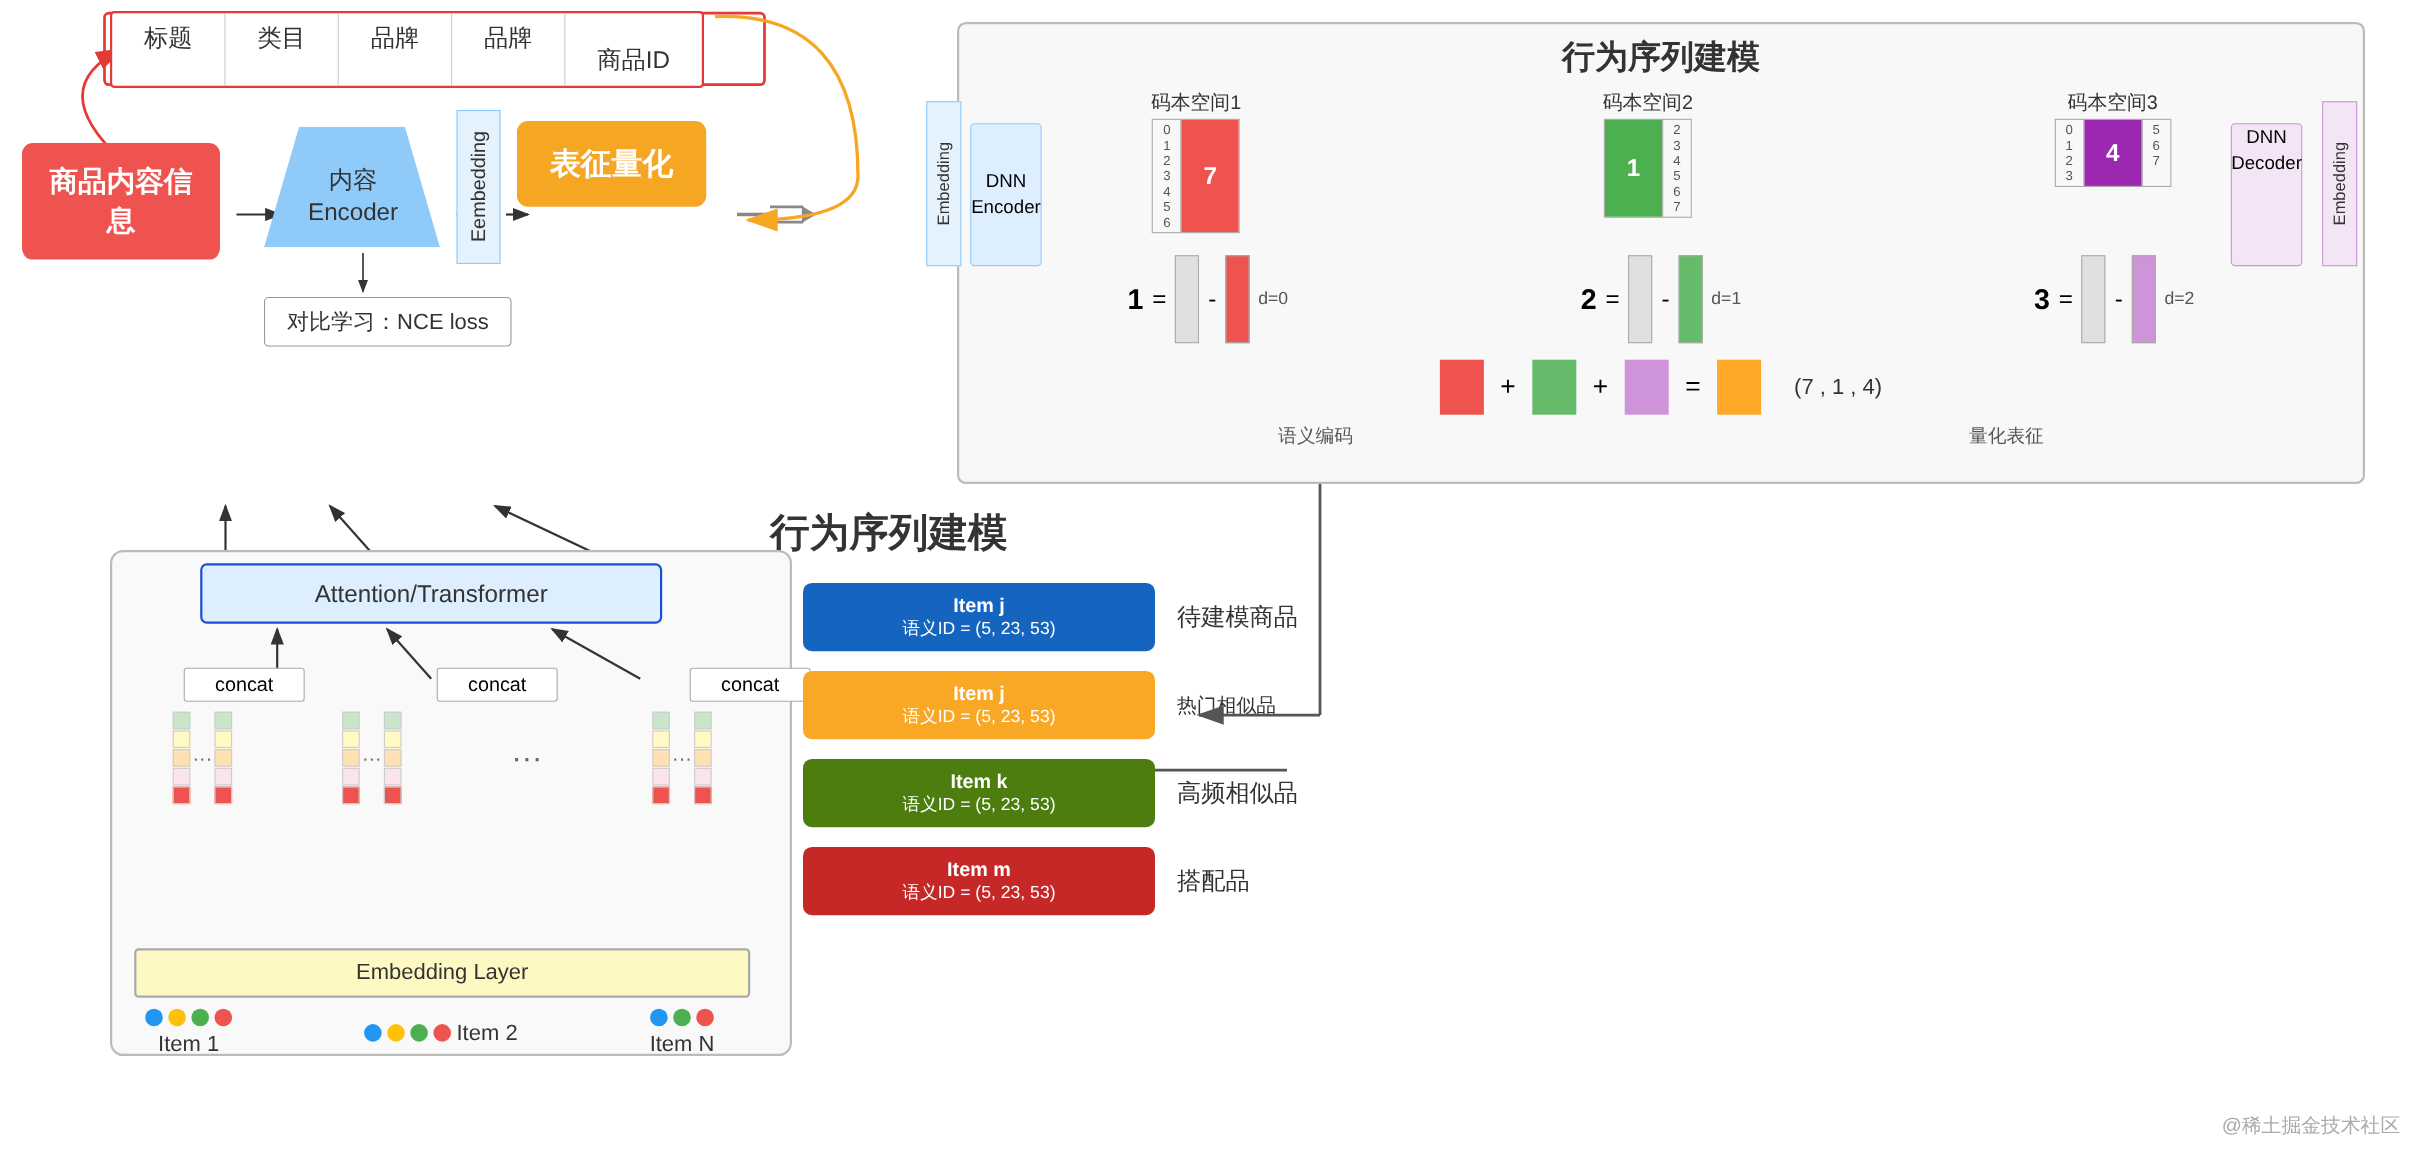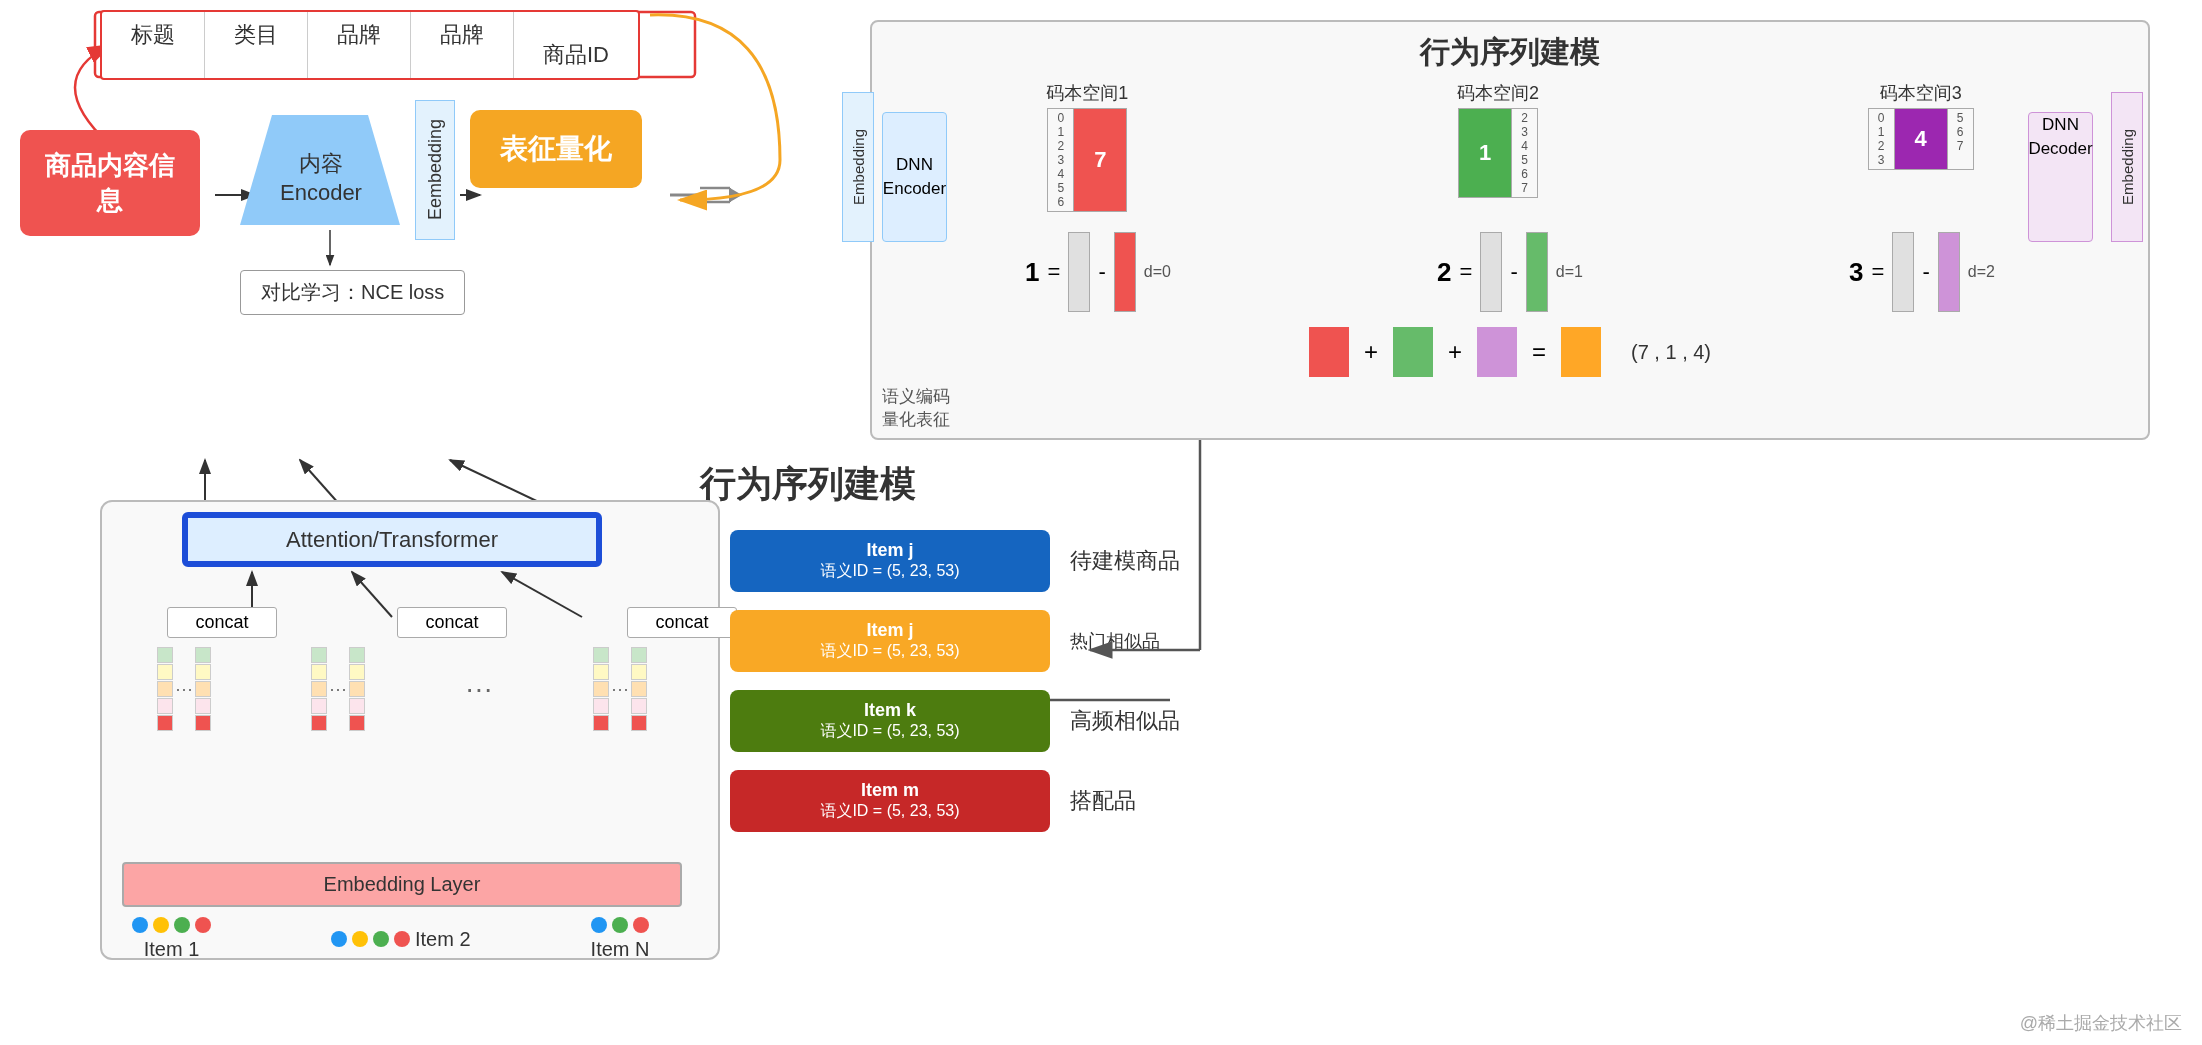--- a/index.html
+++ b/index.html
@@ -170,21 +170,21 @@
       padding: 15px;
     }
 
     
     .attention-box {
       position: absolute;
       top: 10px;
       left: 80px;
       width: 420px;
       height: 55px;
-      border: 6px solid #1d4ed8;
+      border: 2px solid #1d4ed8;
       background: #ddeeff;
       border-radius: 6px;
       display: flex;
       align-items: center;
       justify-content: center;
       font-size: 22px;
       color: #333;
     }
 
     
@@ -390,21 +390,21 @@
       <div style="width:40px; height:50px; background:#ef5350;"></div>
       <span style="font-size:24px;">+</span>
       <div style="width:40px; height:50px; background:#66bb6a;"></div>
       <span style="font-size:24px;">+</span>
       <div style="width:40px; height:50px; background:#ce93d8;"></div>
       <span style="font-size:24px;">=</span>
       <div style="width:40px; height:50px; background:#ffa726;"></div>
       <span style="font-size:20px; color:#333; margin-left:15px;">(7 ,   1 ,   4)</span>
     </div>
 
-    <div style="display:flex; justify-content:space-around; margin-top:8px; font-size:17px; color:#555;flex-direction:column;">
+    <div style="display:flex; justify-content:space-around; margin-top:8px; font-size:17px; color:#555;">
       <span>语义编码</span>
       <span>量化表征</span>
     </div>
 
     <div style="position:absolute; top:90px; left:10px; width:65px; height:130px; border:1px solid #90caf9; background:#ddeeff; border-radius:4px; display:flex; align-items:center; justify-content:center; text-align:center; font-size:17px; line-height:1.4;">
       <span>DNN
 Encoder</span>
     </div>
 
     <div style="position:absolute; top:70px; left:-30px; width:32px; height:150px; border:1px solid #90caf9; background:#e3f2fd; display:flex; align-items:center; justify-content:center;">
@@ -501,21 +501,21 @@
           <div style="display:flex; flex-direction:column; gap:1px;">
             <div style="width:16px; height:16px; background:#c8e6c9; border:1px solid #ccc;"></div>
             <div style="width:16px; height:16px; background:#fff9c4; border:1px solid #ccc;"></div>
             <div style="width:16px; height:16px; background:#ffe0b2; border:1px solid #ccc;"></div>
             <div style="width:16px; height:16px; background:#fce4ec; border:1px solid #ccc;"></div>
             <div style="width:16px; height:16px; background:#ef5350; border:1px solid #ccc;"></div>
           </div>
         </div>
       </div>
 
-      <div style="position:absolute; top:360px; left:20px; width:560px; height:45px; border:2px solid #aaa; background:#fca5a5; border-radius:4px; display:flex; align-items:center; justify-content:center; font-size:20px; color:#333;">
+      <div style="position:absolute; top:360px; left:20px; width:560px; height:45px; border:2px solid #aaa; background:#fef9c3; border-radius:4px; display:flex; align-items:center; justify-content:center; font-size:20px; color:#333;">
         <span>Embedding Layer</span>
       </div>
 
       <div style="position:absolute; top:415px; left:30px; display:flex; gap:120px; justify-content:space-around;">
 
         <div style="display:flex; flex-direction:column; align-items:center; gap:5px;">
           <div style="display:flex; gap:5px;">
             <div style="width:16px; height:16px; border-radius:50%; background:#2196f3;"></div>
             <div style="width:16px; height:16px; border-radius:50%; background:#ffc107;"></div>
             <div style="width:16px; height:16px; border-radius:50%; background:#4caf50;"></div>

